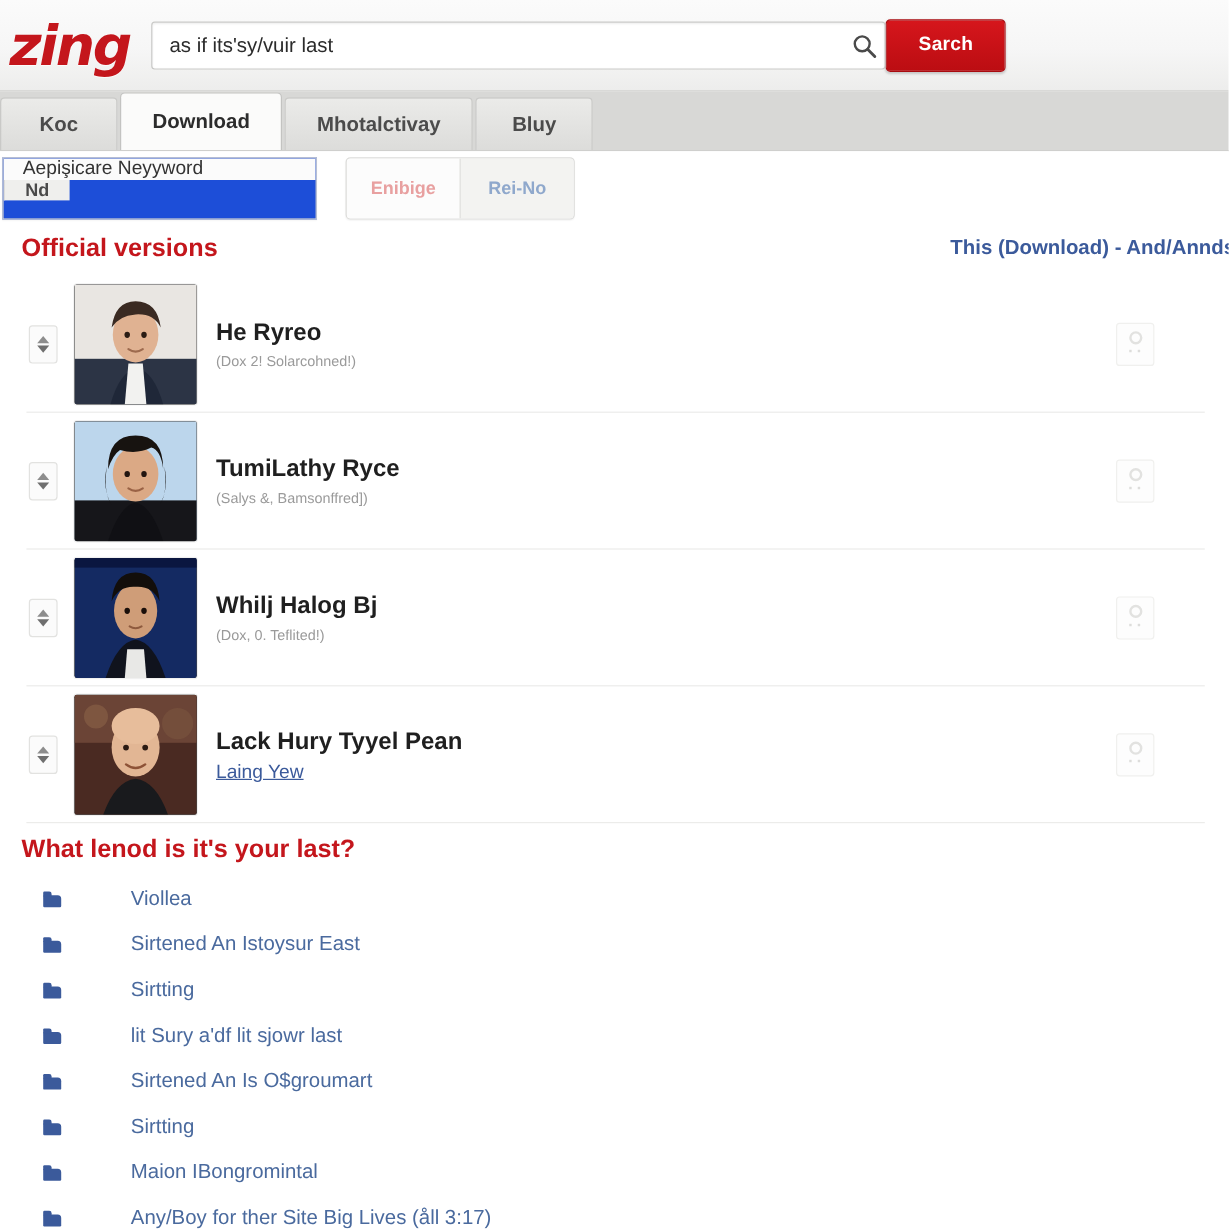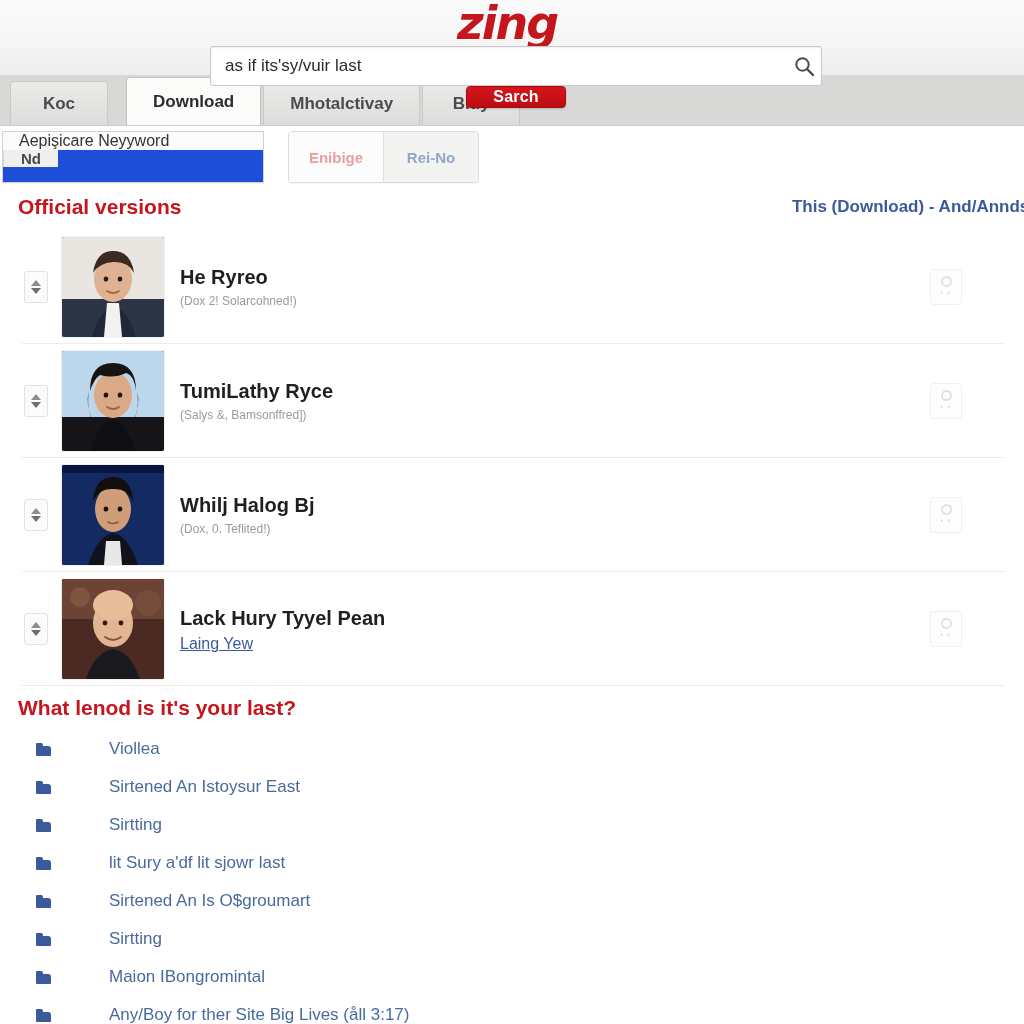--- a/index.html
+++ b/index.html
@@ -26,21 +26,20 @@
   
   .header {
     position: relative;
     height: 76px;
     background: linear-gradient(180deg, #fbfbfb 0%, #f6f6f6 55%, #ededec 100%);
     border-bottom: 1px solid #d9d9d7;
     display: flex;
     align-items: center;
     padding: 0 0 0 8px;
     box-sizing: border-box;
-    flex-direction: column;
   }
   .logo {
     font-family: "DejaVu Sans", sans-serif;
     font-size: 46px;
     font-weight: 700;
     font-style: italic;
     color: #c4161c;
     letter-spacing: -2px;
     line-height: 1;
     margin-right: 18px;
@@ -93,21 +92,21 @@
     box-shadow: 0 1px 2px rgba(0,0,0,0.18);
     letter-spacing: .2px;
   }
 
   
   .tabbar {
     height: 50px;
     background: #d8d8d6;
     display: flex;
     align-items: flex-end;
-    padding-left: 10px;
+    padding-left: 0;
     box-sizing: border-box;
     border-bottom: 1px solid #cfcfcd;
   }
   .tab {
     height: 44px;
     min-width: 98px;
     padding: 0 26px;
     display: flex;
     align-items: center;
     justify-content: center;
@@ -121,21 +120,20 @@
     color: #4b4b4b;
     cursor: pointer;
     box-sizing: border-box;
     white-space: nowrap;
   }
   .tab.active {
     background: #fbfbfa;
     color: #2c2c2c;
     height: 48px;
     border-color: #c3c3c1;
-    margin-left: 16px;
   }
 
   
   .filterbar {
     height: 62px;
     display: flex;
     align-items: center;
     padding-left: 2px;
     background: #ffffff;
     box-sizing: border-box;

